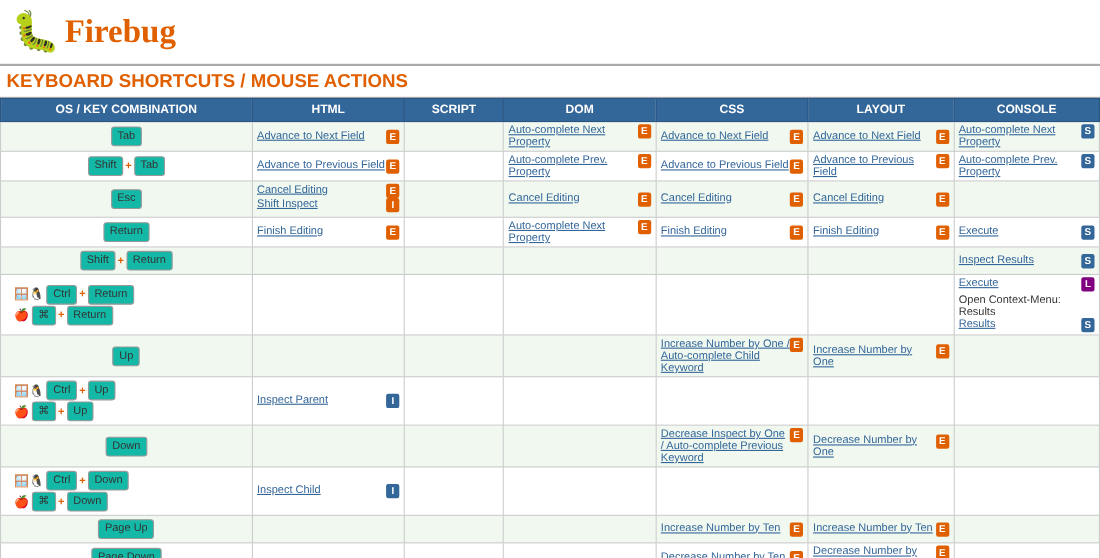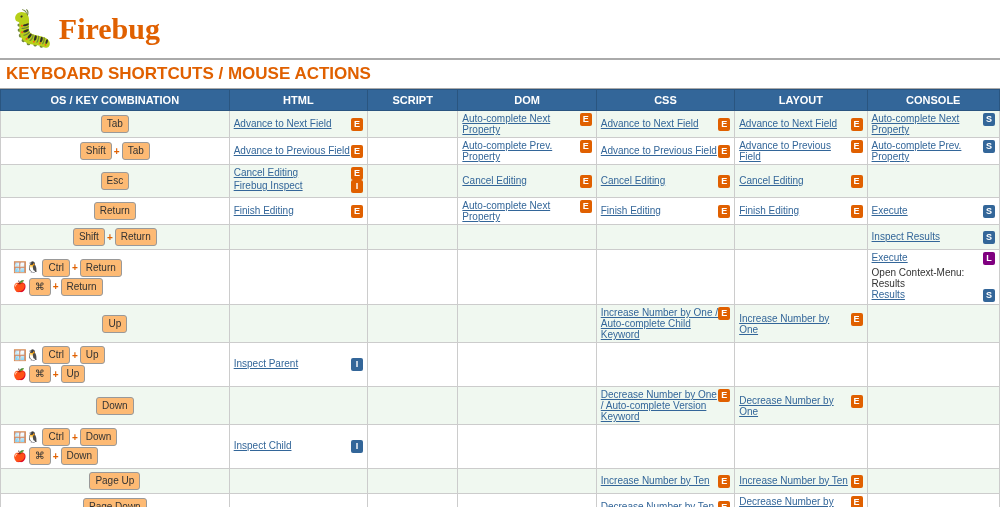--- a/index.html
+++ b/index.html
@@ -27,21 +27,21 @@
     
     
     .row-light { background: #f0f8f0; }
     .row-white { background: #ffffff; }
     
     
     .key-badge { display: inline-block; background: #e06000; color: #fff; font-size: 9px; font-weight: bold; padding: 0 3px; min-width: 12px; text-align: center; border-radius: 2px; line-height: 13px; }
     .key-badge-blue { display: inline-block; background: #336699; color: #fff; font-size: 9px; font-weight: bold; padding: 0 3px; min-width: 12px; text-align: center; border-radius: 2px; line-height: 13px; }
     
     
-    .key-btn { display: inline-block; background: #fdba74; border: 1px solid #999; border-radius: 3px; padding: 1px 5px; font-size: 10px; color: #333; line-height: 14px; white-space: nowrap; }
+    .key-btn { display: inline-block; background: #14b8a6; border: 1px solid #999; border-radius: 3px; padding: 1px 5px; font-size: 10px; color: #333; line-height: 14px; white-space: nowrap; }
     
     .plus-sign { color: #e06000; font-weight: bold; margin: 0 2px; }
     
     
     .os-cell { text-align: center; }
     .os-cell .combo-line { display: flex; align-items: center; justify-content: center; margin: 1px 0; }
     
     
     .action-text { font-size: 10px; color: #333; }
     .action-link { color: #336699; text-decoration: underline; cursor: pointer; }
@@ -167,21 +167,21 @@
           <span class="key-btn">Esc</span>
         </div>
       </td>
       <td>
         <div style="margin-bottom:2px;">
           <div class="cell-with-badge">
             <span class="text action-link">Cancel Editing</span>
             <span class="key-badge">E</span>
           </div>
           <div class="cell-with-badge">
-            <span class="text action-link">Firebug Inspect</span>
+            <span class="text action-link">Shift Inspect</span>
             <span class="key-badge">I</span>
           </div>
         </div>
       </td>
       <td></td>
       <td>
         <div class="cell-with-badge">
           <span class="text action-link">Cancel Editing</span>
           <span class="key-badge">E</span>
         </div>
@@ -350,21 +350,21 @@
       <td class="os-cell">
         <div class="combo-line">
           <span class="key-btn">Down</span>
         </div>
       </td>
       <td></td>
       <td></td>
       <td></td>
       <td>
         <div class="cell-with-badge">
-          <span class="text action-link">Decrease Number by One / Auto-complete Version Keyword</span>
+          <span class="text action-link">Decrease Inspect by One / Auto-complete Previous Keyword</span>
           <span class="key-badge">E</span>
         </div>
       </td>
       <td>
         <div class="cell-with-badge">
           <span class="text action-link">Decrease Number by One</span>
           <span class="key-badge">E</span>
         </div>
       </td>
       <td></td>

